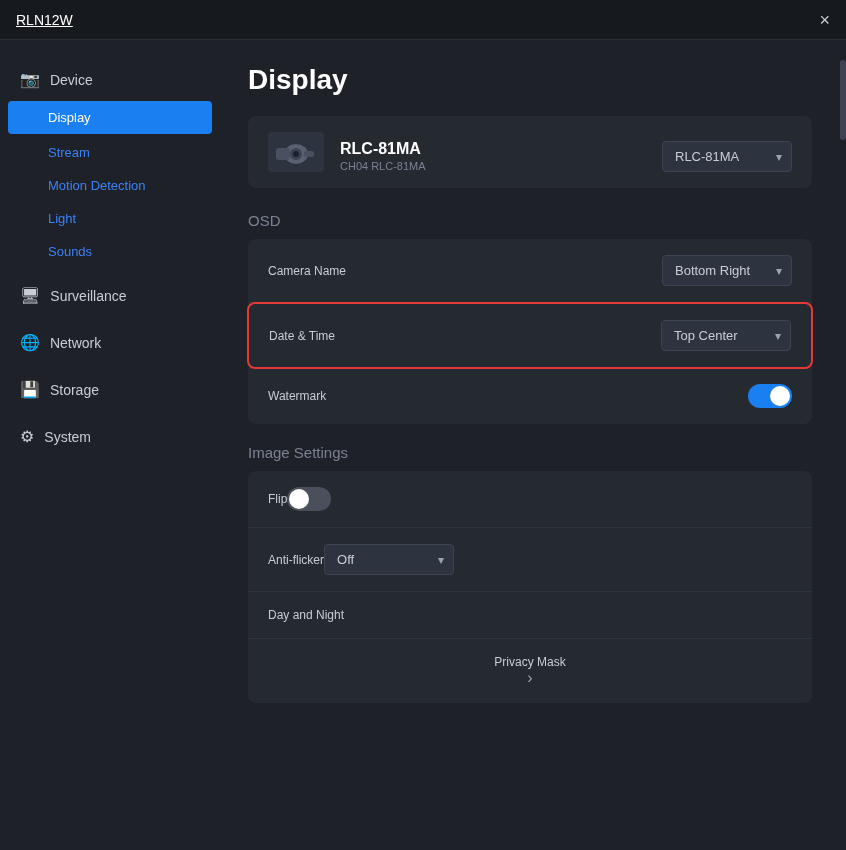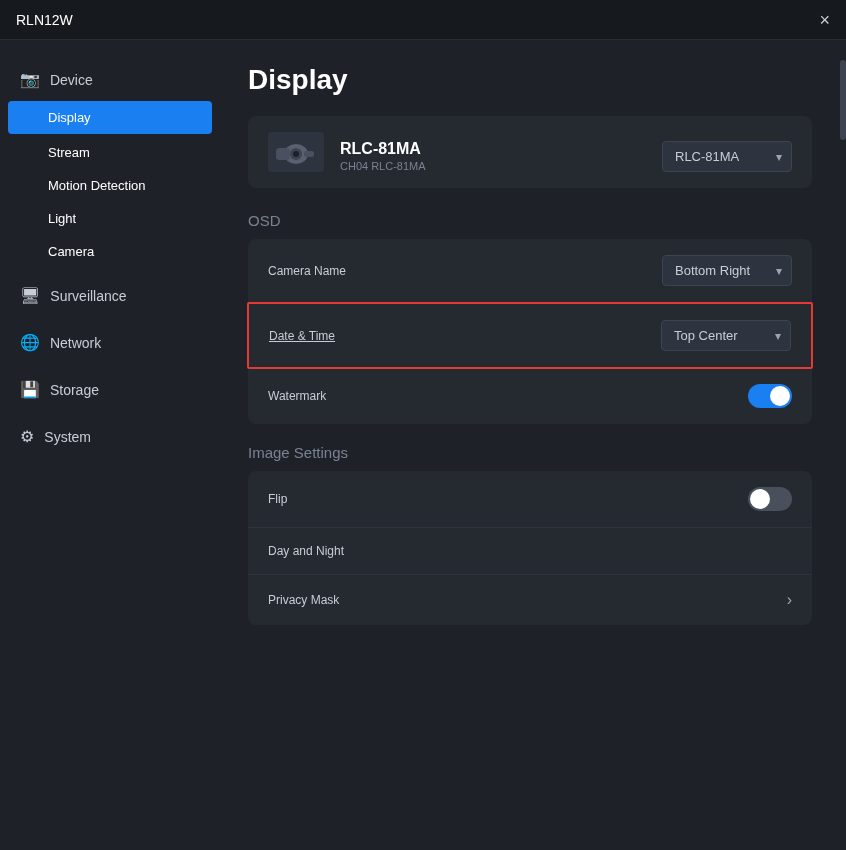--- a/index.html
+++ b/index.html
@@ -20,20 +20,21 @@
       display: flex;
       align-items: center;
       justify-content: space-between;
       padding: 0 16px;
       border-bottom: 1px solid #2a2e35;
     }
     .titlebar-title {
       color: #ffffff;
       font-size: 14px;
       font-weight: 500;
+      text-decoration: underline;
     }
     .titlebar-close {
       color: #c8cdd5;
       font-size: 18px;
       cursor: pointer;
       background: none;
       border: none;
       line-height: 1;
     }
 
@@ -62,21 +63,21 @@
       color: #c8cdd5;
       font-size: 14px;
       font-weight: 500;
       cursor: pointer;
     }
     .sidebar-section-header .icon {
       font-size: 16px;
     }
     .sidebar-item {
       padding: 9px 20px 9px 48px;
-      color: #ffffff;
+      color: #3b82f6;
       font-size: 13px;
       cursor: pointer;
     }
     .sidebar-item.active {
       background: #1a7ff0;
       color: #ffffff;
       border-radius: 4px;
       margin: 2px 8px 2px 8px;
       padding: 9px 12px 9px 40px;
     }
@@ -159,21 +160,20 @@
     
     .settings-block {
       background: #252930;
       border-radius: 8px;
       margin-bottom: 20px;
       overflow: hidden;
     }
     .settings-row {
       display: flex;
       align-items: center;
-      justify-content: space-between;
       padding: 16px 20px;
       border-bottom: 1px solid #2e3340;
     }
     .settings-row:last-child {
       border-bottom: none;
     }
     .settings-row-label {
       color: #c8cdd5;
       font-size: 12px;
     }
@@ -241,22 +241,21 @@
       padding: 16px 20px;
       border-bottom: 1px solid #2e3340;
     }
     .osd-row:last-child {
       border-bottom: none;
       gap: 40px;
     }
     .osd-row.highlighted {
       border: 2px solid #e53935;
       margin: -1px;
-      border-radius: 2px;
-      text-decoration: underline;
+      border-radius: 8px;
     }
   </style>
 </head>
 <body>
 
 <div class="titlebar">
   <span class="titlebar-title">RLN12W</span>
   <button class="titlebar-close">×</button>
 </div>
 
@@ -275,21 +274,21 @@
       <div class="sidebar-item">
         <span>Stream</span>
       </div>
       <div class="sidebar-item">
         <span>Motion Detection</span>
       </div>
       <div class="sidebar-item">
         <span>Light</span>
       </div>
       <div class="sidebar-item">
-        <span>Camera</span>
+        <span>Sounds</span>
       </div>
     </div>
 
     <div class="sidebar-section">
       <div class="sidebar-section-header">
         <span class="icon">🖥</span>
         <span>Surveillance</span>
       </div>
     </div>
 
@@ -386,26 +385,36 @@
     <div class="settings-block">
 
       <div class="settings-row">
         <span class="settings-row-label">Flip</span>
         <div class="toggle off">
           <div class="toggle-knob"></div>
         </div>
       </div>
 
 
+      <div class="settings-row">
+        <span class="settings-row-label">Anti-flicker</span>
+        <div class="select-wrapper">
+          <select>
+            <option>Off</option>
+            <option>50Hz</option>
+            <option>60Hz</option>
+          </select>
+        </div>
+      </div>
 
       <div class="settings-row">
         <span class="settings-row-label">Day and Night</span>
       </div>
 
-      <div class="settings-row" style="cursor:pointer;">
+      <div class="settings-row" style="cursor:pointer;flex-direction:column;">
         <span class="settings-row-label">Privacy Mask</span>
         <span class="chevron-right">›</span>
       </div>
 
     </div>
 
   </div>
 
   <div style="width:6px; background:#1e2128; position:relative;">
     <div style="width:6px; height:80px; background:#3d4350; border-radius:3px; position:absolute; top:20px;"></div>

